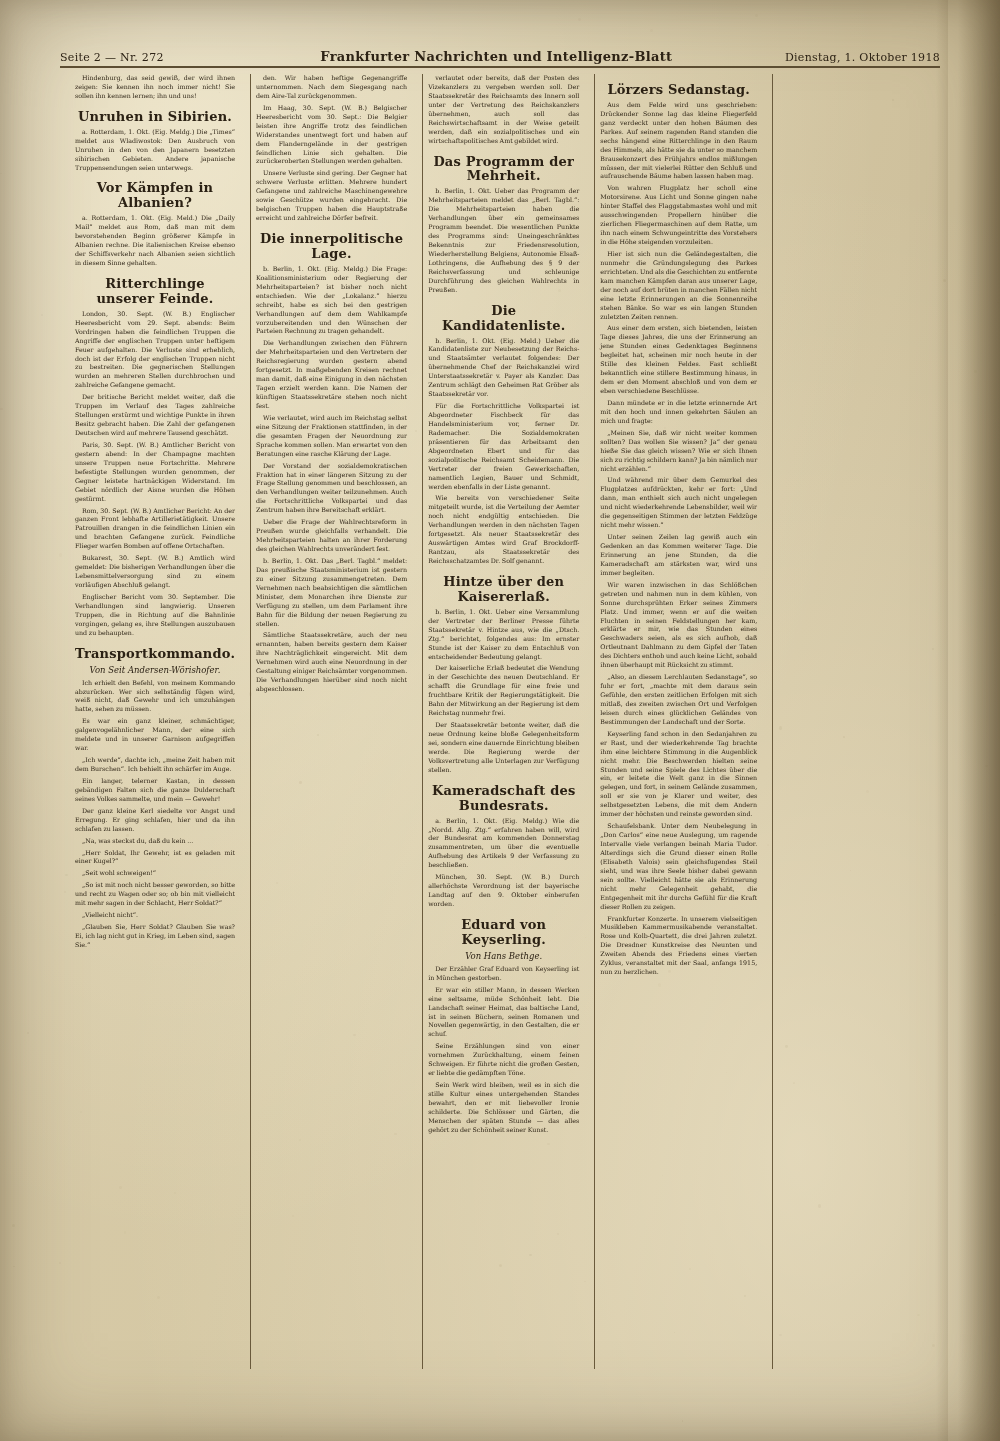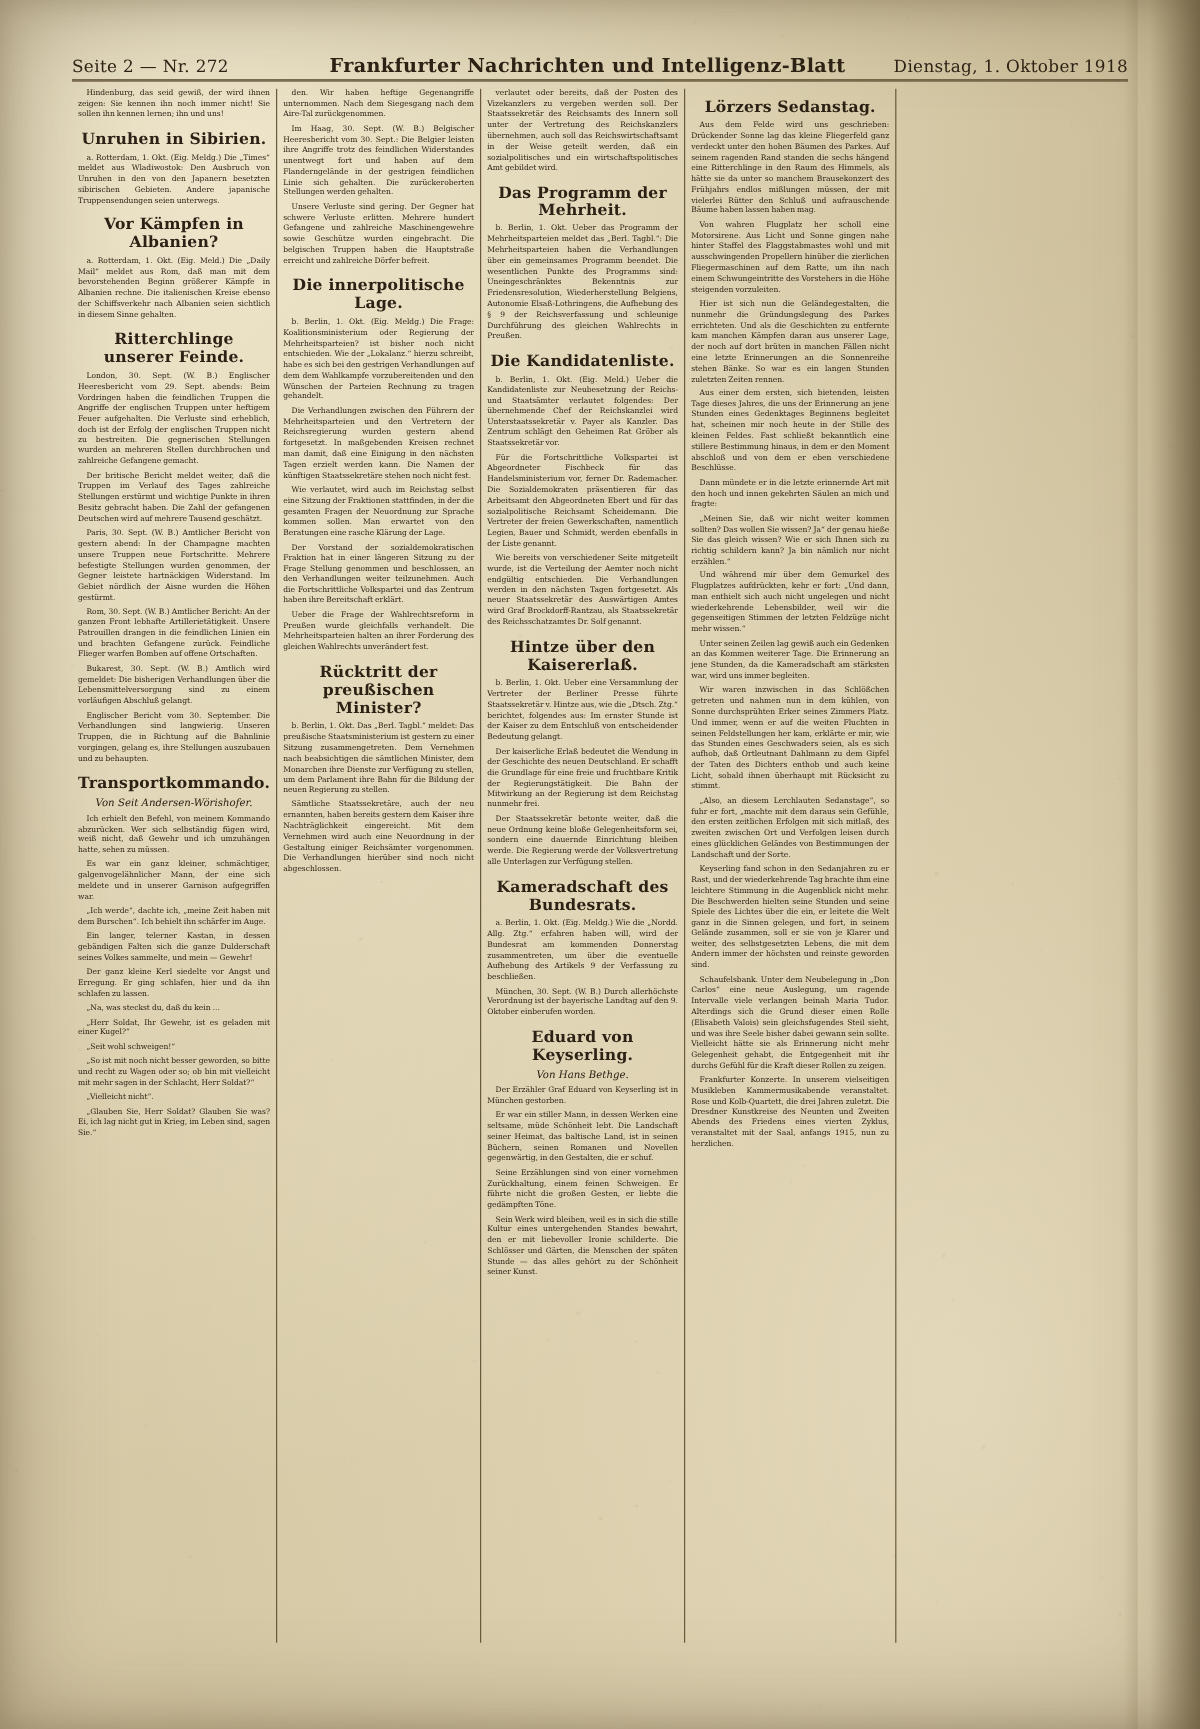--- a/index.html
+++ b/index.html
@@ -40,34 +40,35 @@
     position:absolute;left:60px;top:42px;width:880px;height:1330px;
     color:#2b2114;
   }
   
   #masthead{
     position:absolute;left:0;top:0;width:880px;height:22px;
     display:flex;align-items:flex-end;justify-content:space-between;
     border-bottom:1px solid #5d4e33;
     padding-bottom:2px;
   }
-  .mh{font-size:14px;letter-spacing:.3px;white-space:nowrap;}
-  .mh.center{font-weight:bold;font-size:16px;margin-left:44px;}
+  .mh{font-size:11px;letter-spacing:.3px;white-space:nowrap;}
+  .mh.center{font-weight:bold;font-size:13px;margin-left:44px;}
   #rule2{position:absolute;left:0;top:25px;width:880px;height:1px;background:#5d4e33;}
 
   
   #cols{
     position:absolute;left:0;top:32px;width:880px;height:1295px;
     display:flex;
   }
   .col{
     width:170px;
     padding:0 5px;
     box-sizing:border-box;
     position:relative;
+    margin-left:10px;
   }
   .col + .col{border-left:1px solid #6a5a3c;}
   .col.wide{width:176px;}
 
   h2.head{
     font-family:"DejaVu Serif", serif;
     font-size:13px;
     text-align:center;
     margin:9px 0 3px 0;
     font-weight:bold;
@@ -131,21 +132,20 @@
       <div class="col blurry" id="c2">
           <p class="t">den. Wir haben heftige Gegenangriffe unternommen. Nach dem Siegesgang nach dem Aire-Tal zurückgenommen.</p>
           <p class="t">Im Haag, 30. Sept. (W. B.) Belgischer Heeresbericht vom 30. Sept.: Die Belgier leisten ihre Angriffe trotz des feindlichen Widerstandes unentwegt fort und haben auf dem Flanderngelände in der gestrigen feindlichen Linie sich gehalten. Die zurückeroberten Stellungen werden gehalten.</p>
           <p class="t">Unsere Verluste sind gering. Der Gegner hat schwere Verluste erlitten. Mehrere hundert Gefangene und zahlreiche Maschinengewehre sowie Geschütze wurden eingebracht. Die belgischen Truppen haben die Hauptstraße erreicht und zahlreiche Dörfer befreit.</p>
           <h2 class="head">Die innerpolitische Lage.</h2>
           <p class="t">b. Berlin, 1. Okt. (Eig. Meldg.) Die Frage: Koalitionsministerium oder Regierung der Mehrheitsparteien? ist bisher noch nicht entschieden. Wie der „Lokalanz.“ hierzu schreibt, habe es sich bei den gestrigen Verhandlungen auf dem dem Wahlkampfe vorzubereitenden und den Wünschen der Parteien Rechnung zu tragen gehandelt.</p>
           <p class="t">Die Verhandlungen zwischen den Führern der Mehrheitsparteien und den Vertretern der Reichsregierung wurden gestern abend fortgesetzt. In maßgebenden Kreisen rechnet man damit, daß eine Einigung in den nächsten Tagen erzielt werden kann. Die Namen der künftigen Staatssekretäre stehen noch nicht fest.</p>
           <p class="t">Wie verlautet, wird auch im Reichstag selbst eine Sitzung der Fraktionen stattfinden, in der die gesamten Fragen der Neuordnung zur Sprache kommen sollen. Man erwartet von den Beratungen eine rasche Klärung der Lage.</p>
           <p class="t">Der Vorstand der sozialdemokratischen Fraktion hat in einer längeren Sitzung zu der Frage Stellung genommen und beschlossen, an den Verhandlungen weiter teilzunehmen. Auch die Fortschrittliche Volkspartei und das Zentrum haben ihre Bereitschaft erklärt.</p>
           <p class="t">Ueber die Frage der Wahlrechtsreform in Preußen wurde gleichfalls verhandelt. Die Mehrheitsparteien halten an ihrer Forderung des gleichen Wahlrechts unverändert fest.</p>
-          <h2 class="head">Rücktritt der preußischen Minister?</h2>
           <p class="t">b. Berlin, 1. Okt. Das „Berl. Tagbl.“ meldet: Das preußische Staatsministerium ist gestern zu einer Sitzung zusammengetreten. Dem Vernehmen nach beabsichtigen die sämtlichen Minister, dem Monarchen ihre Dienste zur Verfügung zu stellen, um dem Parlament ihre Bahn für die Bildung der neuen Regierung zu stellen.</p>
           <p class="t">Sämtliche Staatssekretäre, auch der neu ernannten, haben bereits gestern dem Kaiser ihre Nachträglichkeit eingereicht. Mit dem Vernehmen wird auch eine Neuordnung in der Gestaltung einiger Reichsämter vorgenommen. Die Verhandlungen hierüber sind noch nicht abgeschlossen.</p>
         </div>
       <div class="col blurry" id="c3">
           <p class="t">verlautet oder bereits, daß der Posten des Vizekanzlers zu vergeben werden soll. Der Staatssekretär des Reichsamts des Innern soll unter der Vertretung des Reichskanzlers übernehmen, auch soll das Reichswirtschaftsamt in der Weise geteilt werden, daß ein sozialpolitisches und ein wirtschaftspolitisches Amt gebildet wird.</p>
           <h2 class="head">Das Programm der Mehrheit.</h2>
           <p class="t">b. Berlin, 1. Okt. Ueber das Programm der Mehrheitsparteien meldet das „Berl. Tagbl.“: Die Mehrheitsparteien haben die Verhandlungen über ein gemeinsames Programm beendet. Die wesentlichen Punkte des Programms sind: Uneingeschränktes Bekenntnis zur Friedensresolution, Wiederherstellung Belgiens, Autonomie Elsaß-Lothringens, die Aufhebung des § 9 der Reichsverfassung und schleunige Durchführung des gleichen Wahlrechts in Preußen.</p>
           <h2 class="head">Die Kandidatenliste.</h2>
           <p class="t">b. Berlin, 1. Okt. (Eig. Meld.) Ueber die Kandidatenliste zur Neubesetzung der Reichs- und Staatsämter verlautet folgendes: Der übernehmende Chef der Reichskanzlei wird Unterstaatssekretär v. Payer als Kanzler. Das Zentrum schlägt den Geheimen Rat Gröber als Staatssekretär vor.</p>
           <p class="t">Für die Fortschrittliche Volkspartei ist Abgeordneter Fischbeck für das Handelsministerium vor, ferner Dr. Rademacher. Die Sozialdemokraten präsentieren für das Arbeitsamt den Abgeordneten Ebert und für das sozialpolitische Reichsamt Scheidemann. Die Vertreter der freien Gewerkschaften, namentlich Legien, Bauer und Schmidt, werden ebenfalls in der Liste genannt.</p>

